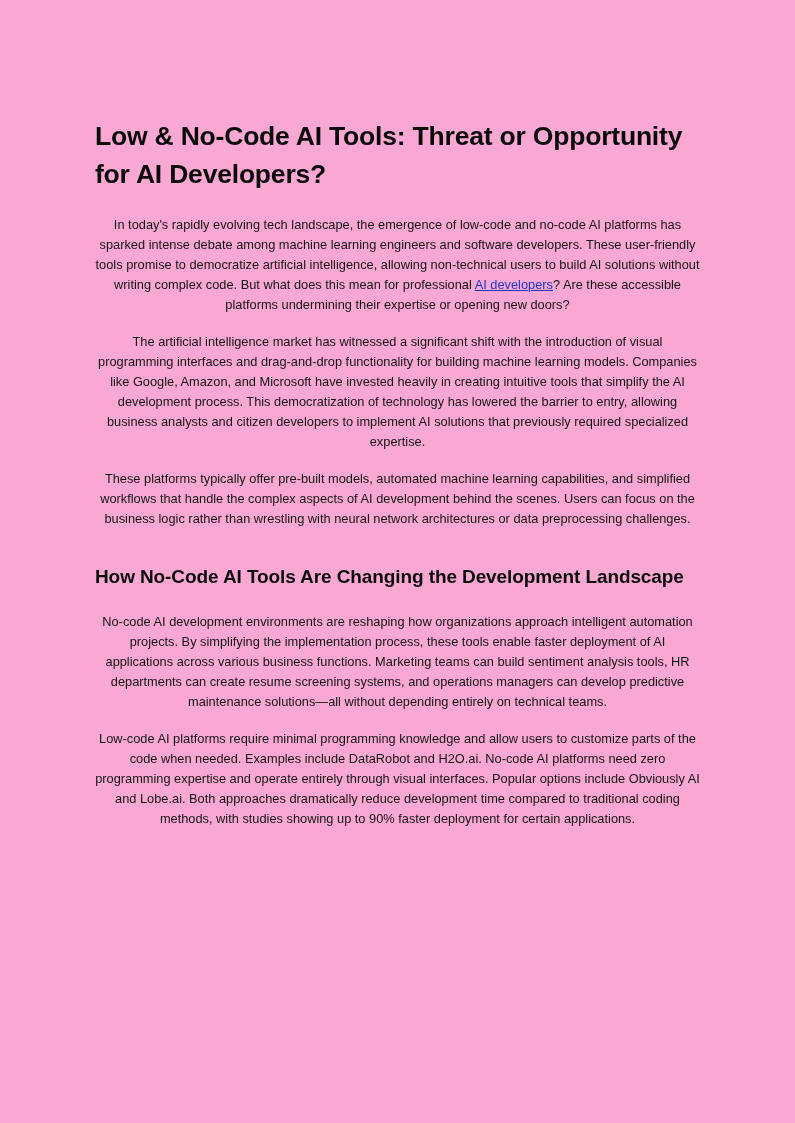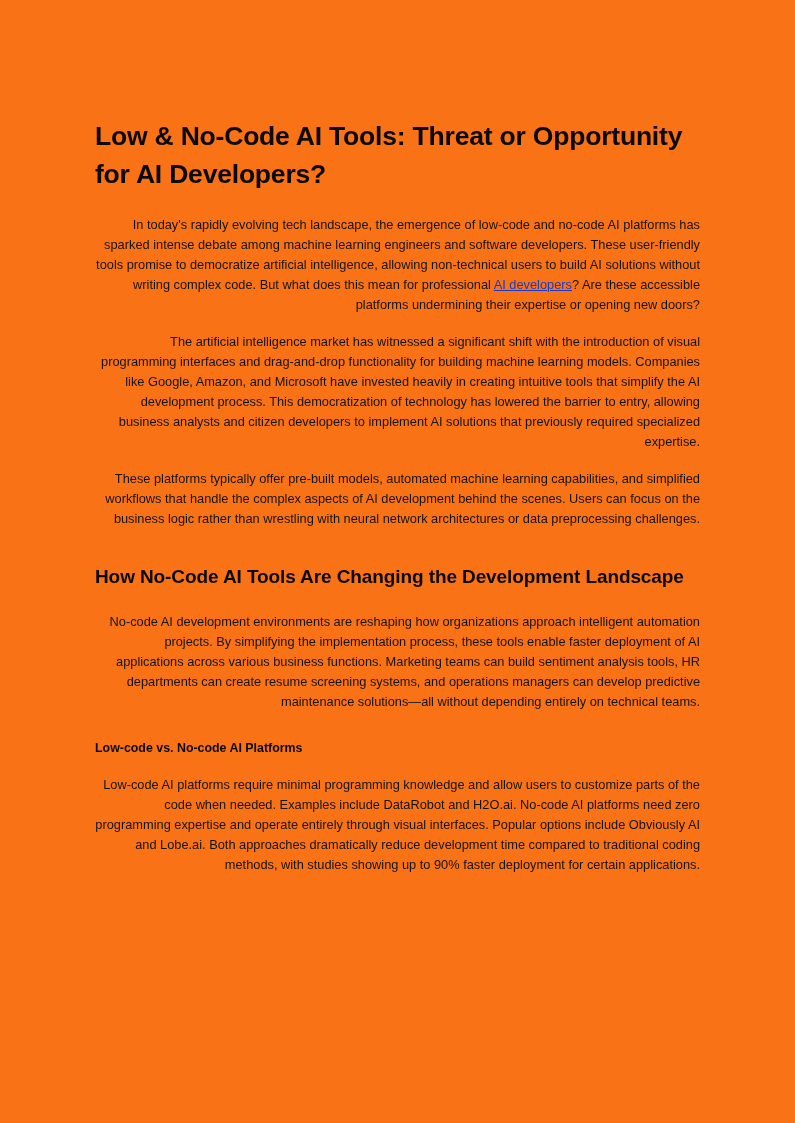--- a/index.html
+++ b/index.html
@@ -11,21 +11,21 @@
     width: 795px;
     height: 1123px;
     font-family: "Liberation Sans", sans-serif;
     color: #000000;
     -webkit-font-smoothing: antialiased;
   }
   .page {
     position: relative;
     width: 795px;
     height: 1123px;
-    background: #f97316;
+    background: #f9a8d4;
     box-sizing: border-box;
     padding: 118px 95px 0 95px;
   }
   .doc {
     width: 605px;
   }
   h1.title {
     font-size: 26.5px;
     line-height: 1.42;
     font-weight: bold;
@@ -46,21 +46,21 @@
     line-height: 1.5;
     font-weight: bold;
     margin: 27px 0 17px 0;
     color: #0b0b0b;
   }
   p.para {
     font-size: 12.8px;
     line-height: 1.565;
     margin: 4px 0 17px 0;
     color: #141414;
-    text-align: right;
+    text-align: center;
   }
   p.para:last-child {
     margin-bottom: 0;
   }
   a.inline-link {
     color: #1a39c4;
     text-decoration: underline;
   }
   .block + .block {
     margin-top: 0;
@@ -77,18 +77,17 @@
     <p class="para"><span>In today's rapidly evolving tech landscape, the emergence of low-code and no-code AI platforms has sparked intense debate among machine learning engineers and software developers. These user-friendly tools promise to democratize artificial intelligence, allowing non-technical users to build AI solutions without writing complex code. But what does this mean for professional </span><a class="inline-link" href="#">AI developers</a><span>? Are these accessible platforms undermining their expertise or opening new doors?</span></p>
 
     <section class="block">
       <p class="para">The artificial intelligence market has witnessed a significant shift with the introduction of visual programming interfaces and drag-and-drop functionality for building machine learning models. Companies like Google, Amazon, and Microsoft have invested heavily in creating intuitive tools that simplify the AI development process. This democratization of technology has lowered the barrier to entry, allowing business analysts and citizen developers to implement AI solutions that previously required specialized expertise.</p>
       <p class="para">These platforms typically offer pre-built models, automated machine learning capabilities, and simplified workflows that handle the complex aspects of AI development behind the scenes. Users can focus on the business logic rather than wrestling with neural network architectures or data preprocessing challenges.</p>
     </section>
 
     <section class="block">
       <h2 class="section">How No-Code AI Tools Are Changing the Development Landscape</h2>
       <p class="para">No-code AI development environments are reshaping how organizations approach intelligent automation projects. By simplifying the implementation process, these tools enable faster deployment of AI applications across various business functions. Marketing teams can build sentiment analysis tools, HR departments can create resume screening systems, and operations managers can develop predictive maintenance solutions—all without depending entirely on technical teams.</p>
-      <h3 class="subsection">Low-code vs. No-code AI Platforms</h3>
       <p class="para">Low-code AI platforms require minimal programming knowledge and allow users to customize parts of the code when needed. Examples include DataRobot and H2O.ai. No-code AI platforms need zero programming expertise and operate entirely through visual interfaces. Popular options include Obviously AI and Lobe.ai. Both approaches dramatically reduce development time compared to traditional coding methods, with studies showing up to 90% faster deployment for certain applications.</p>
     </section>
 
   </article>
 </div>
 
 </body></html>

